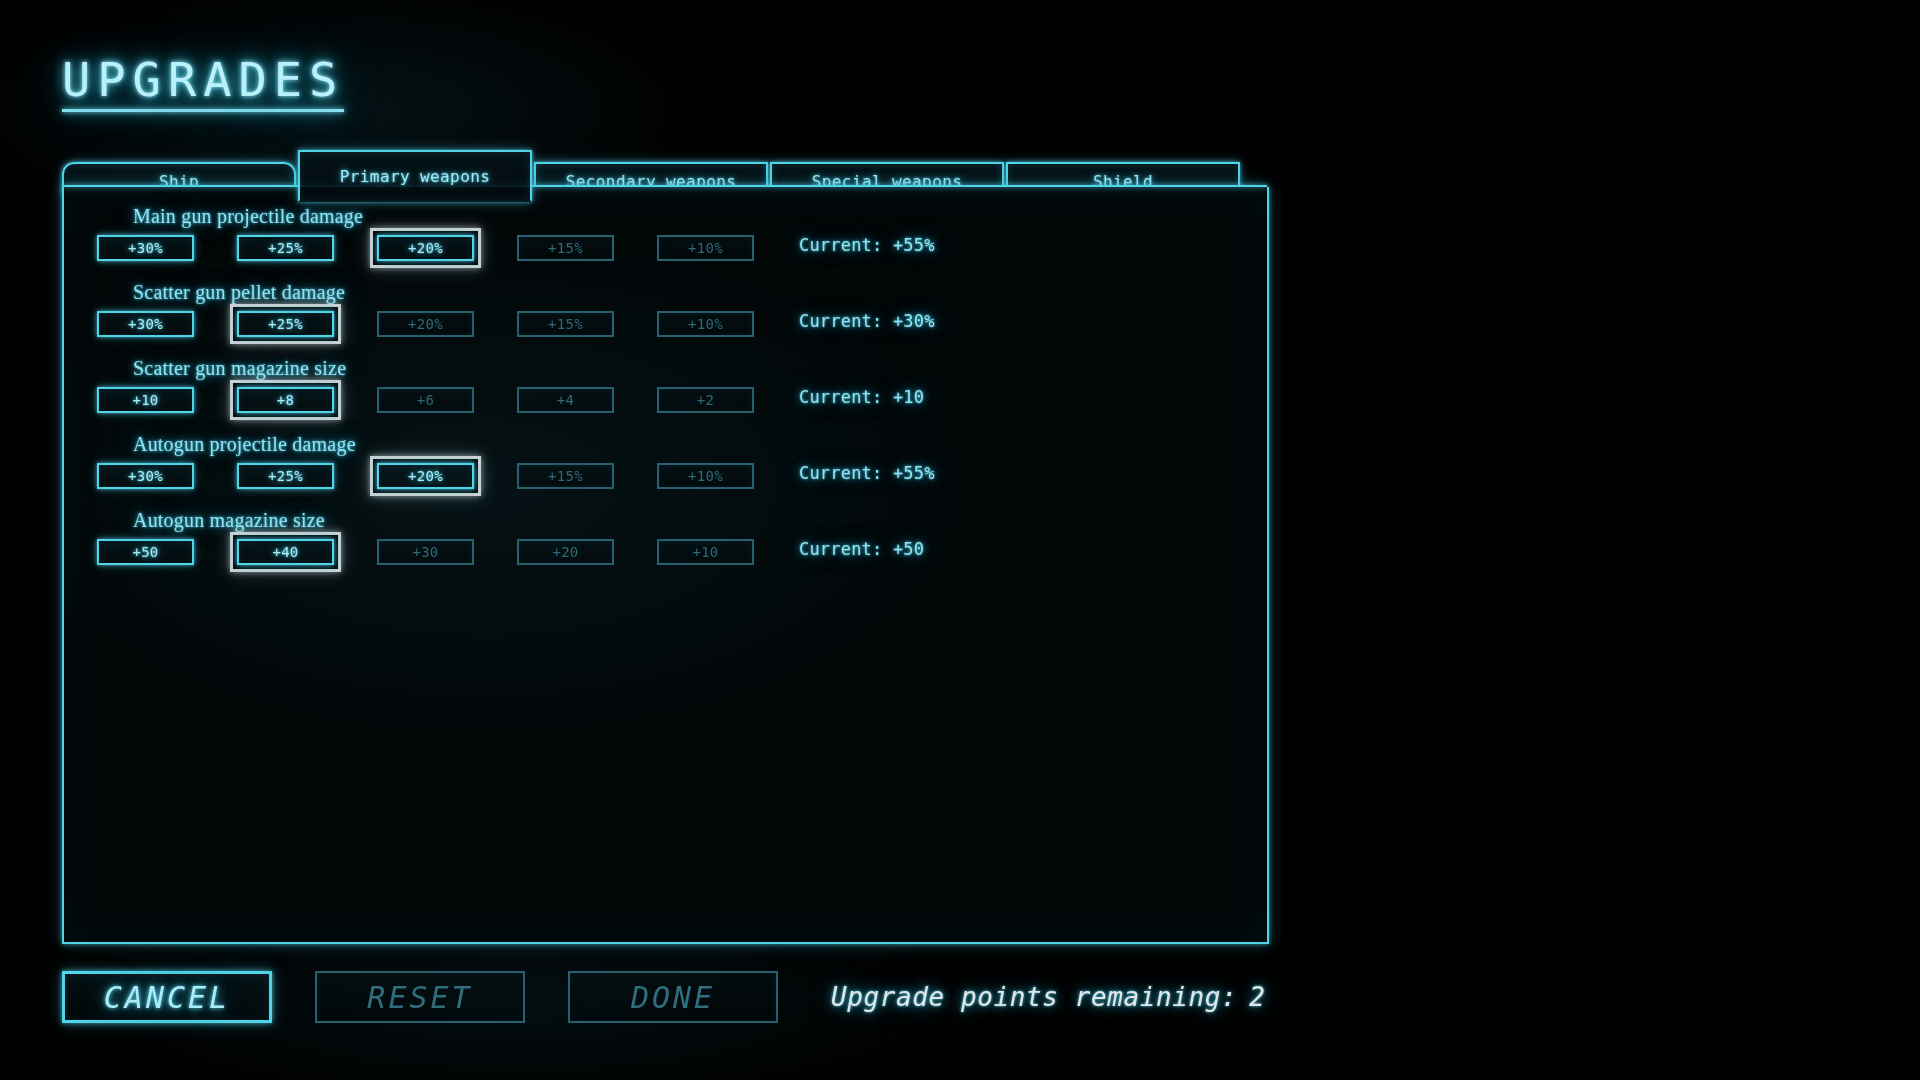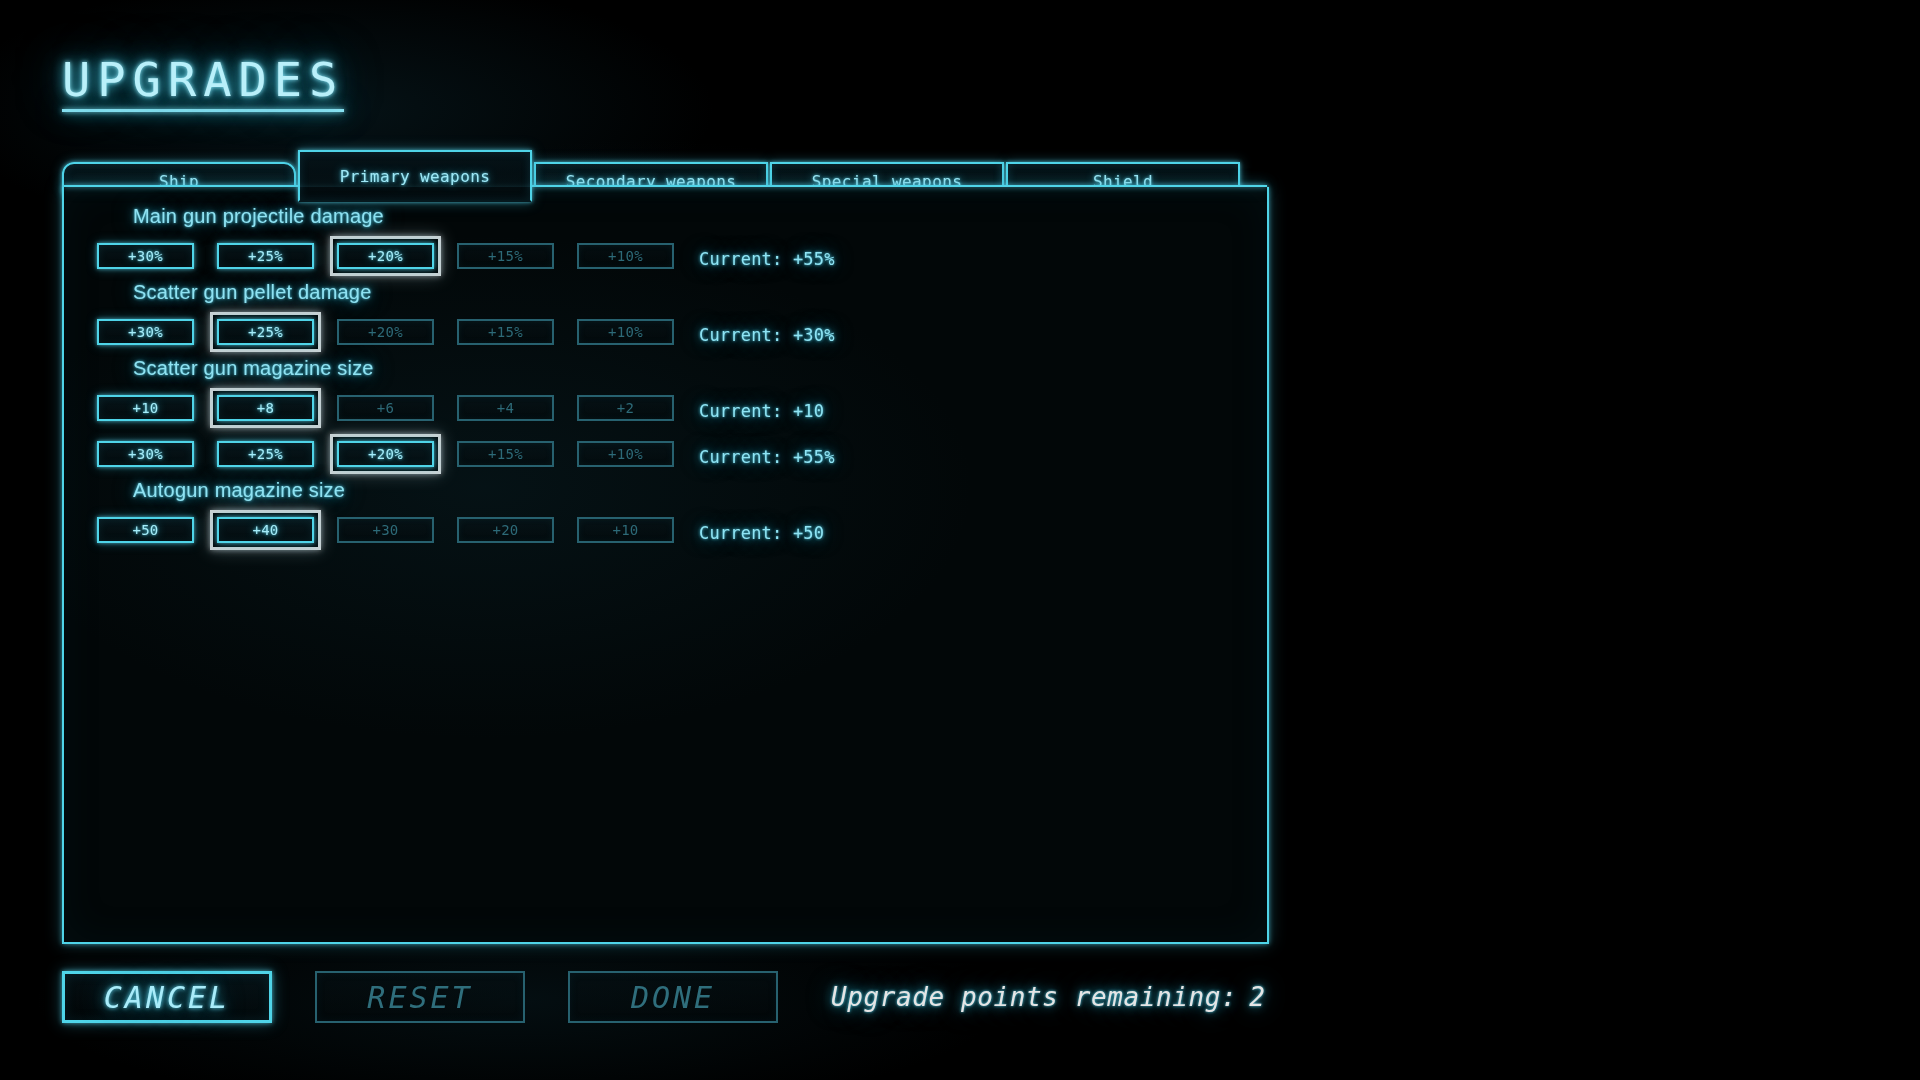--- a/index.html
+++ b/index.html
@@ -148,33 +148,34 @@
 
   
   .rows {
     position: absolute;
     left: 33px;
     top: 18px;
     right: 10px;
   }
   .row { margin-bottom: 12px; }
   .row-label {
-    font-family: Liberation Sans, sans-serif;
+    font-family: Liberation Serif, serif;
     font-size: 20px;
     letter-spacing: 0.2px;
     color: #8fe2f2;
     text-shadow: 0 0 3px #57cde4, 0 0 10px #2591ab, 0 0 22px #15616f;
     margin-bottom: 7px;
     white-space: nowrap;
     padding-left: 36px;
   }
   .row-options {
     display: flex;
-    align-items: flex-end;
+    align-items: flex-start;
     height: 34px;
+    gap: 20px;
   }
   .opt-slot {
     position: relative;
     width: 97px;
     height: 26px;
     margin-right: 23px;
     flex: 0 0 auto;
   }
   .opt {
     position: absolute;
@@ -370,20 +371,21 @@
             <div class="opt-slot">
               <div class="opt dim">+4</div>
             </div>
             <div class="opt-slot">
               <div class="opt dim">+2</div>
             </div>
             <div class="current">Current: +10</div>
           </div>
         </div>
         <div class="row">
+          <div class="row-label">Autogun projectile damage</div>
           <div class="row-options">
             <div class="opt-slot">
               <div class="opt">+30%</div>
             </div>
             <div class="opt-slot">
               <div class="opt">+25%</div>
             </div>
             <div class="opt-slot ringed">
               <div class="opt">+20%</div>
             </div>

